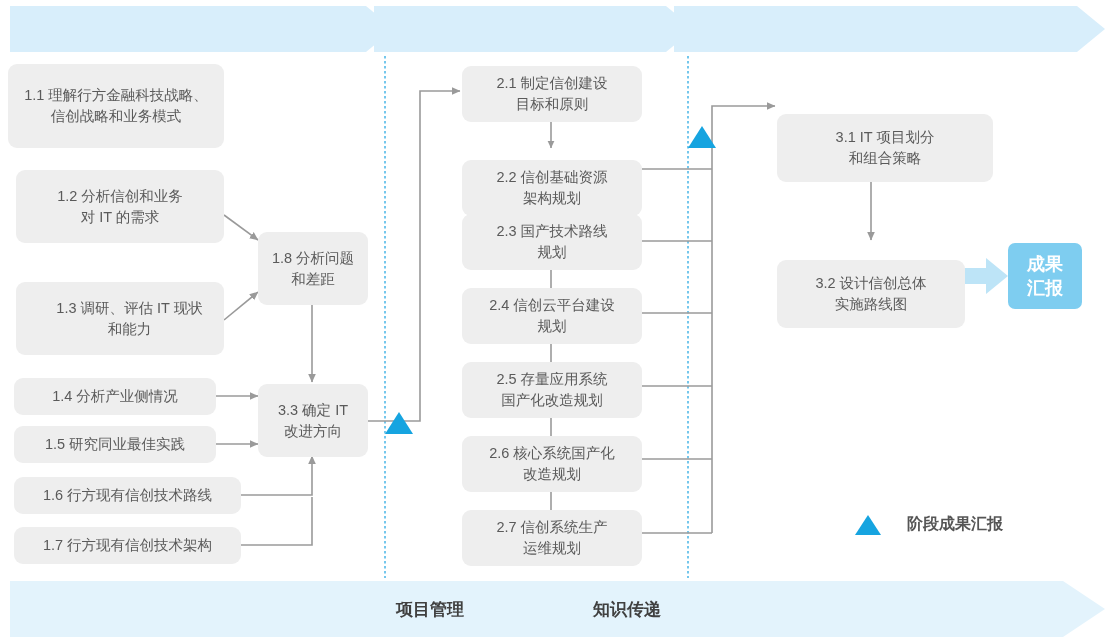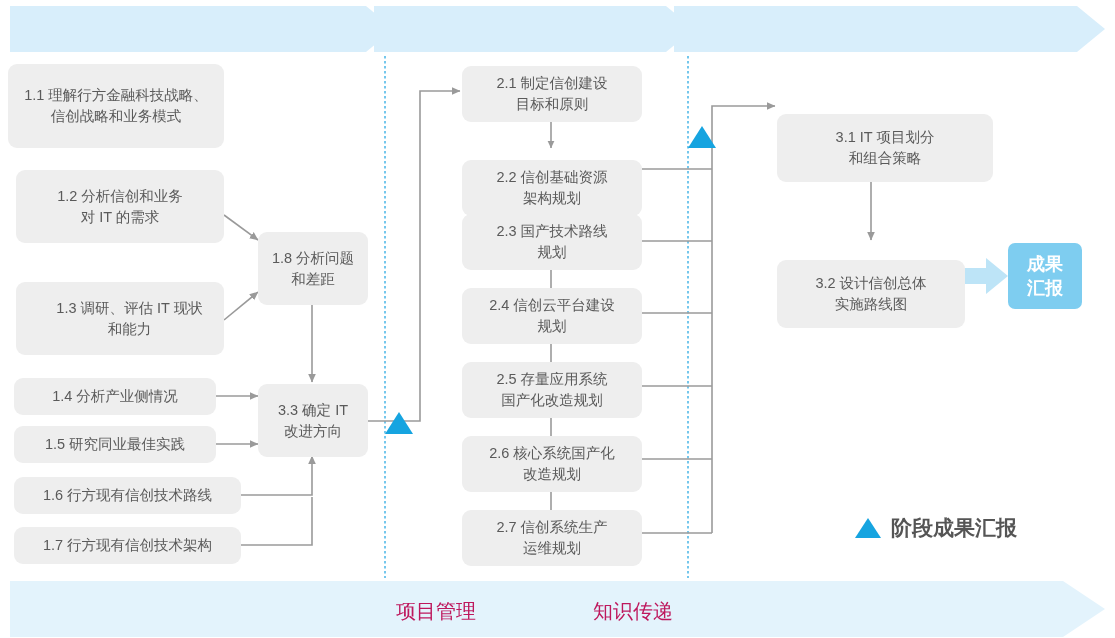--- a/index.html
+++ b/index.html
@@ -77,38 +77,38 @@
     border-left:14px solid transparent;
     border-right:14px solid transparent;
     border-bottom:22px solid #16a4e0;
   }
 
   
   .legend{
     position:absolute;
     display:flex;
     align-items:center;
-    gap:10px;
+    gap:26px;
     color:#555555;
-    font-size:21px;
+    font-size:16px;
     font-weight:bold;
   }
   .legend-tri{
     width:0;height:0;
     border-left:13px solid transparent;
     border-right:13px solid transparent;
     border-bottom:20px solid #16a4e0;
   }
 
   
   .bottom-band-label{
     position:absolute;
-    color:#be185d;
-    font-weight:normal;
-    font-size:20px;
+    color:#404040;
+    font-weight:bold;
+    font-size:17px;
     white-space:nowrap;
   }
 </style>
 </head>
 <body>
 
 <div id="canvas">
 
   <svg class="layer-bands" viewBox="0 0 1115 638">
 

